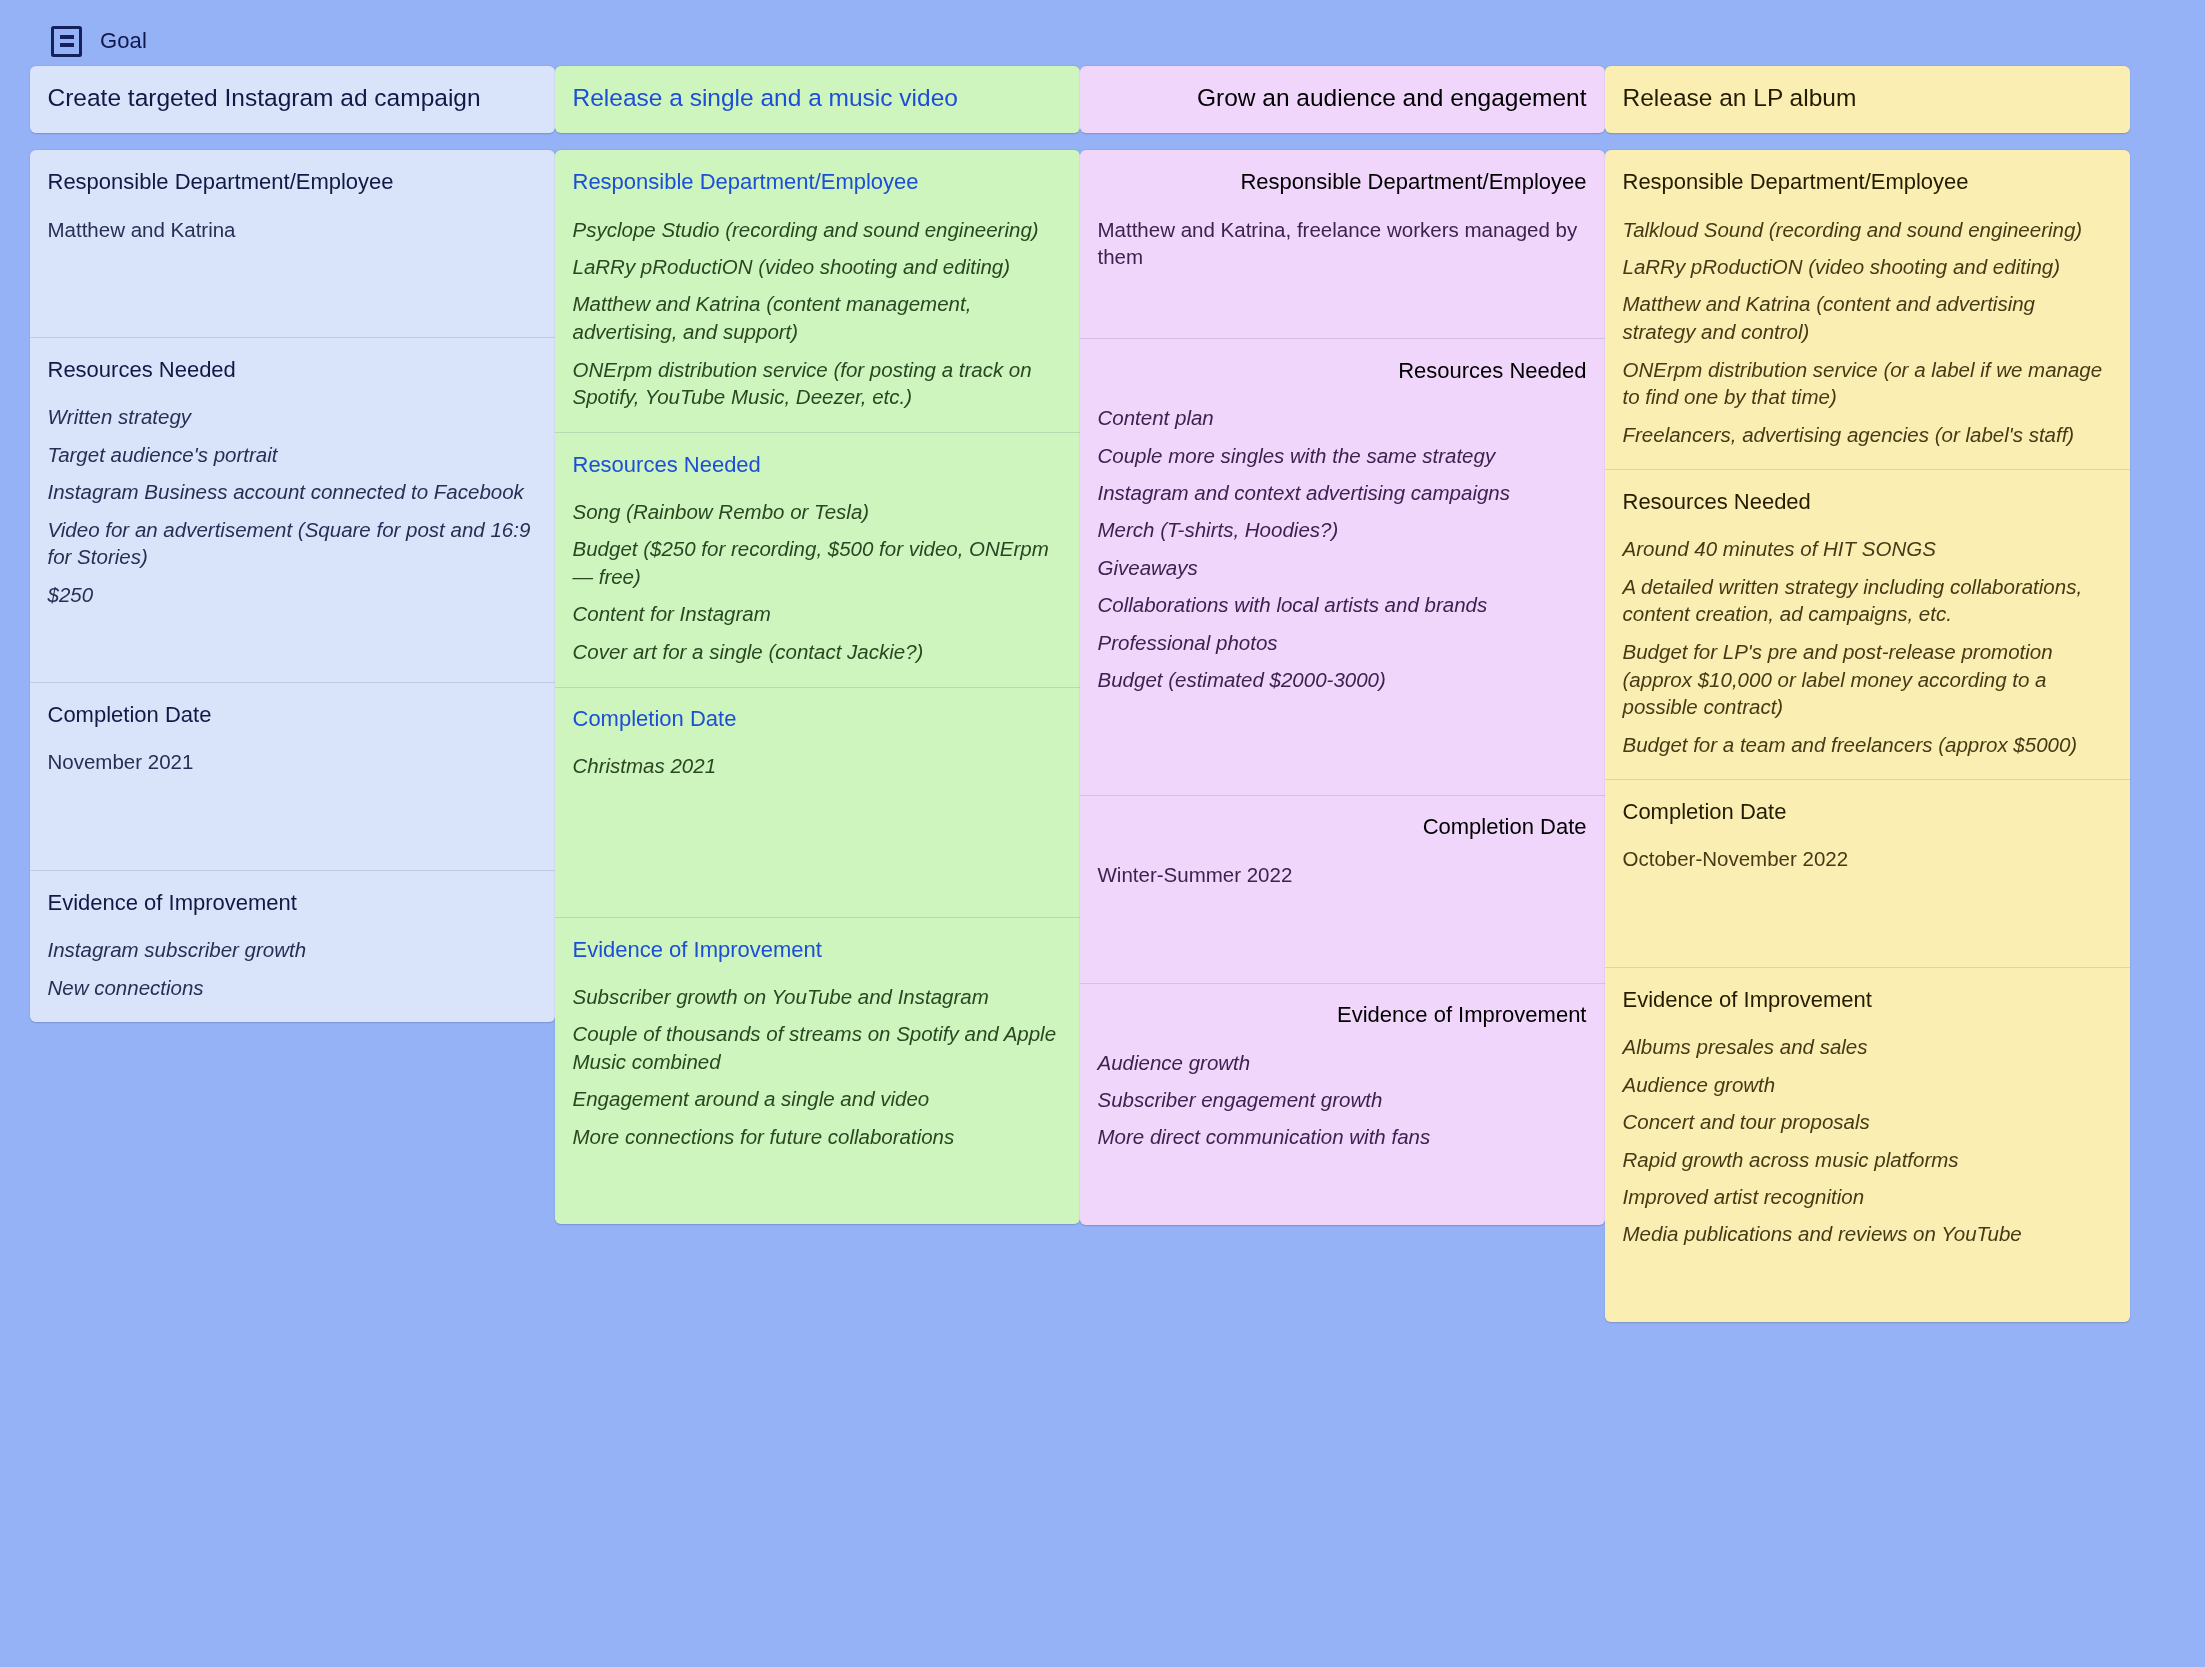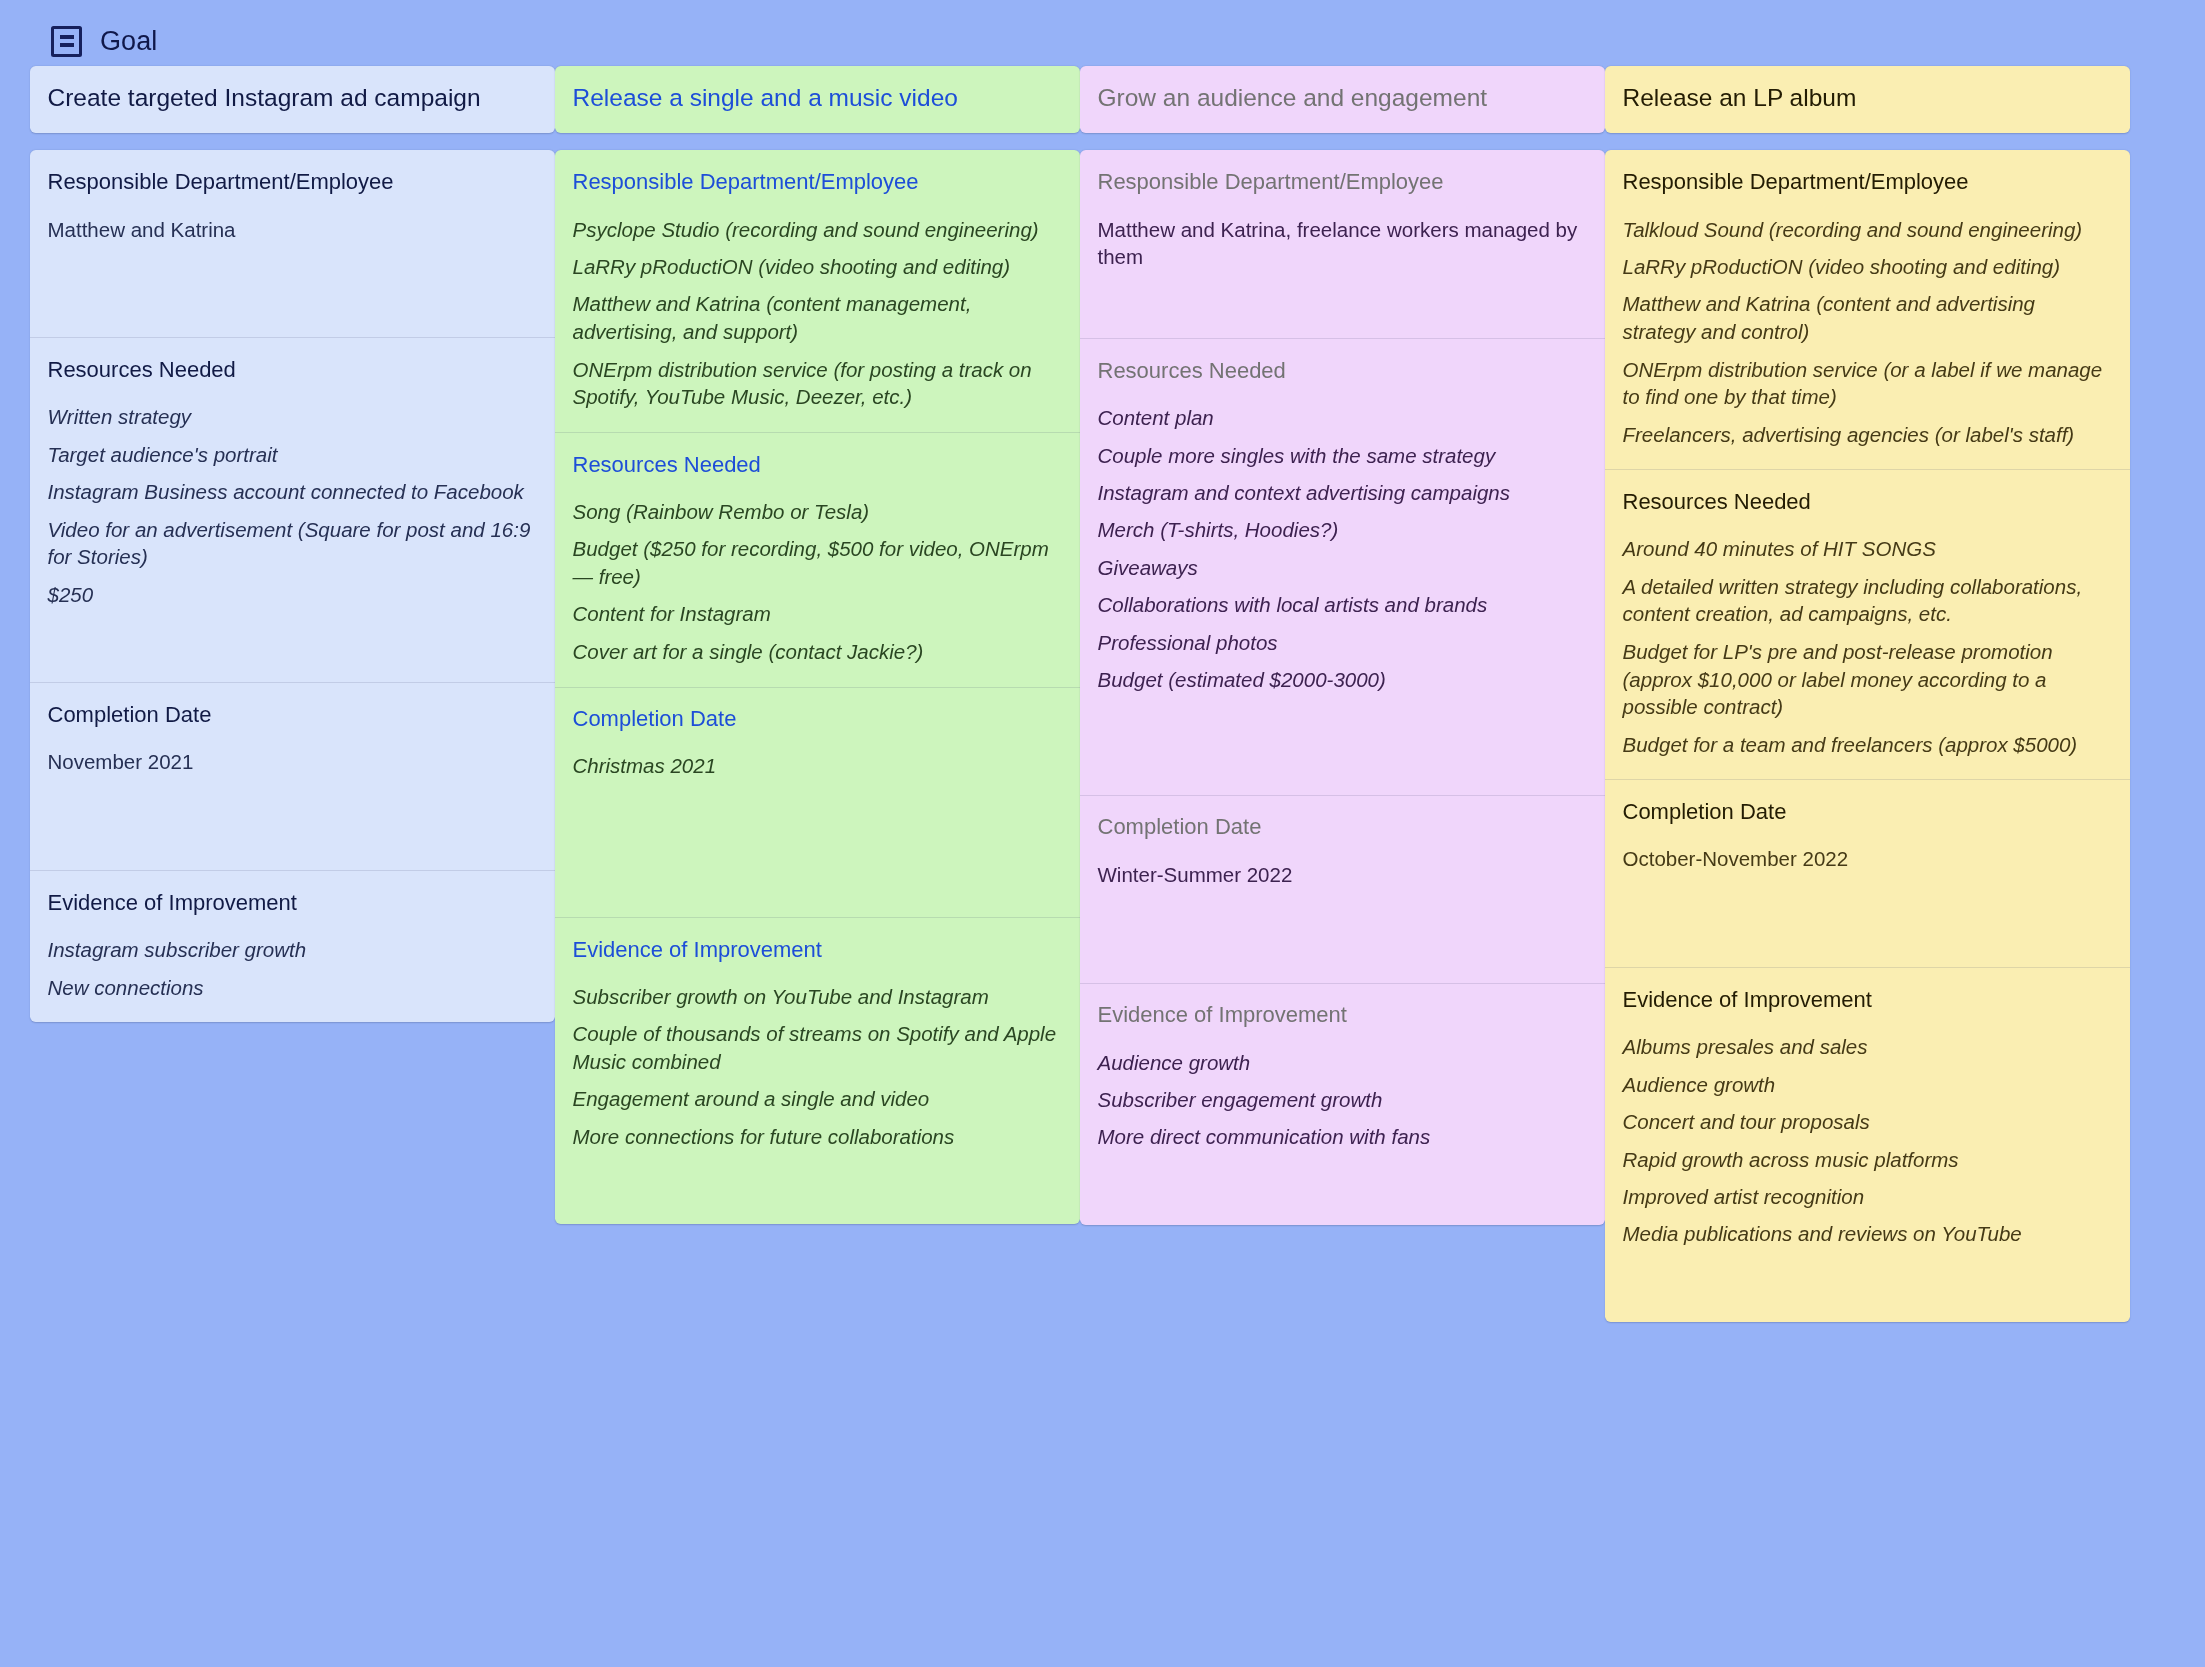--- a/index.html
+++ b/index.html
@@ -37,21 +37,21 @@
     align-items: center;
     gap: 4.1px;
   }
   .goal-icon i {
     display: block;
     width: 14px;
     height: 4.1px;
     background: #16205c;
   }
   .board-title {
-    font-size: 27px;
+    font-size: 22px;
     color: #10184a;
     letter-spacing: 0.1px;
     line-height: 1;
   }
 
   
   .board {
     display: flex;
     padding: 14.7px 0 0 29.5px;
     align-items: flex-start;
@@ -118,21 +118,21 @@
   .col-blue .item        { color: #263054; }
 
   .col-green .card       { background: #cdf5bd; }
   .col-green .section-title,
   .col-green .title-card { color: #1d4ed8; }
   .col-green .plain-line,
   .col-green .item       { color: #2a4622; }
 
   .col-purple .card      { background: #f0d6fb; }
   .col-purple .section-title,
-  .col-purple .title-card{ color: #737373; }
+  .col-purple .title-card{ color: #000000; text-align: right; }
   .col-purple .plain-line,
   .col-purple .item      { color: #3d2250; }
 
   .col-yellow .card      { background: #faeeb2; }
   .col-yellow .section-title,
   .col-yellow .title-card{ color: #231c03; }
   .col-yellow .plain-line,
   .col-yellow .item      { color: #453a16; }
 
   

